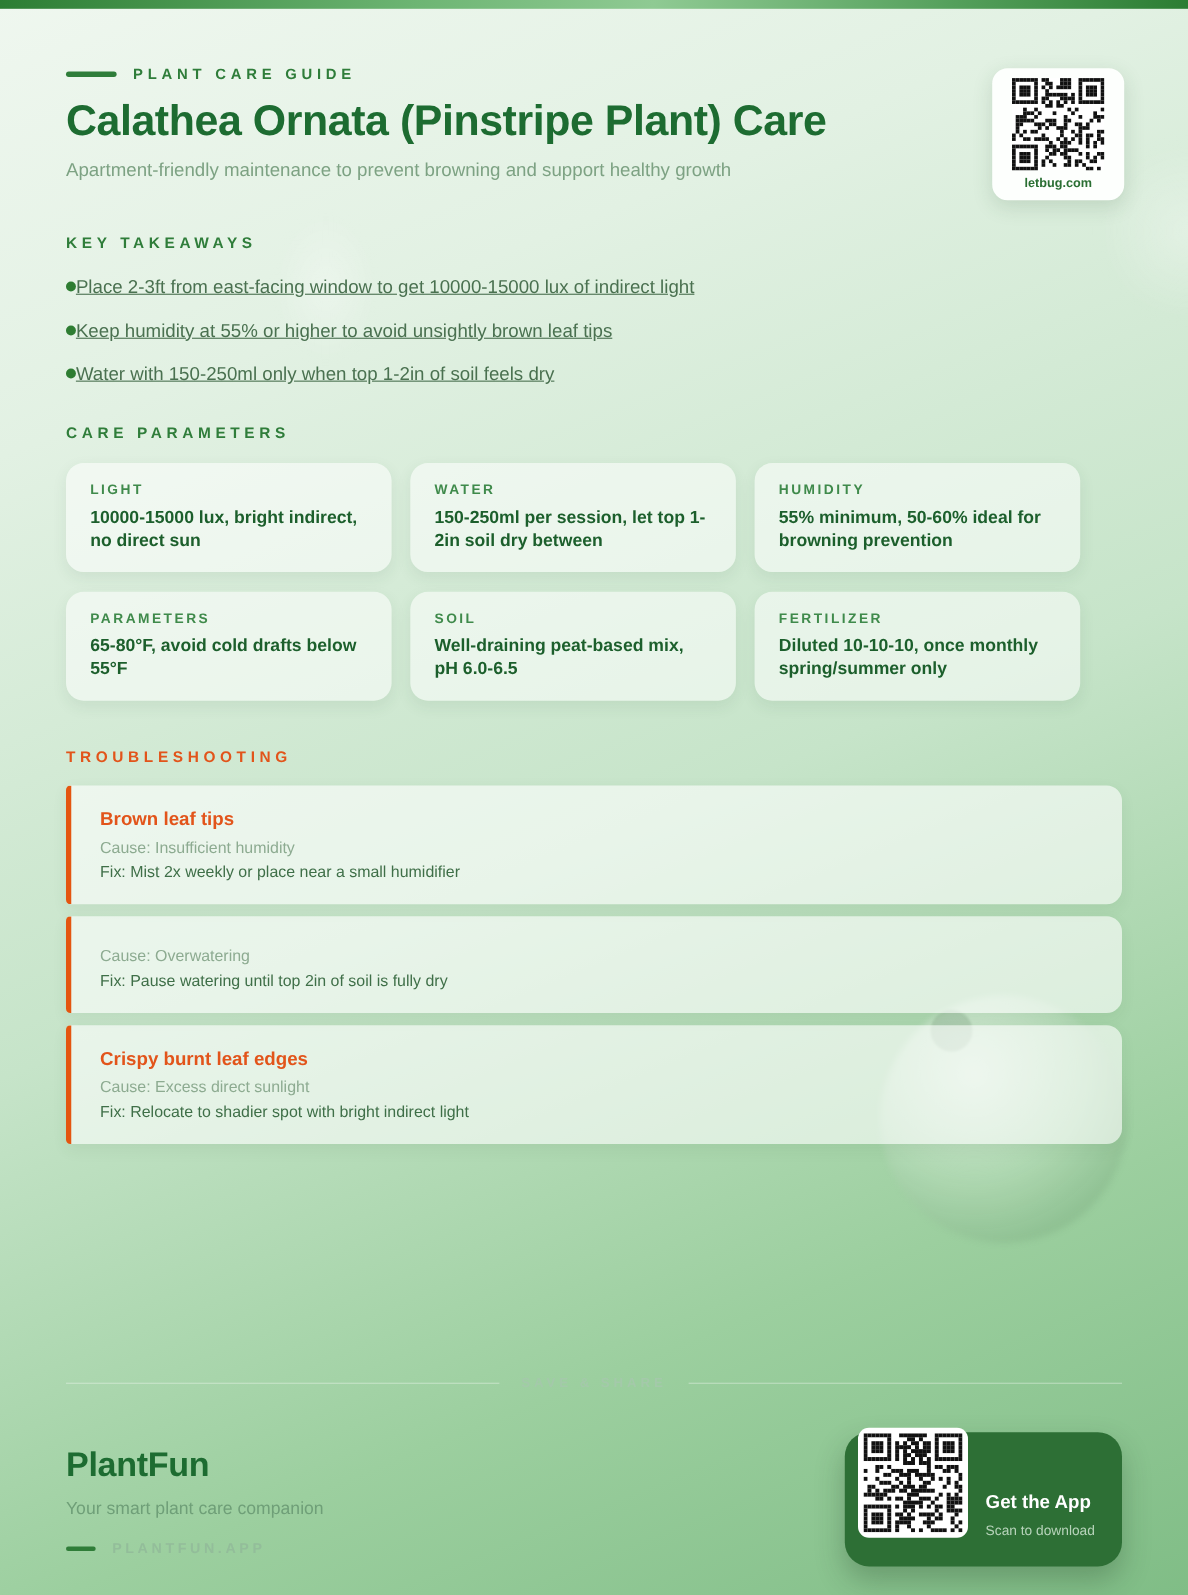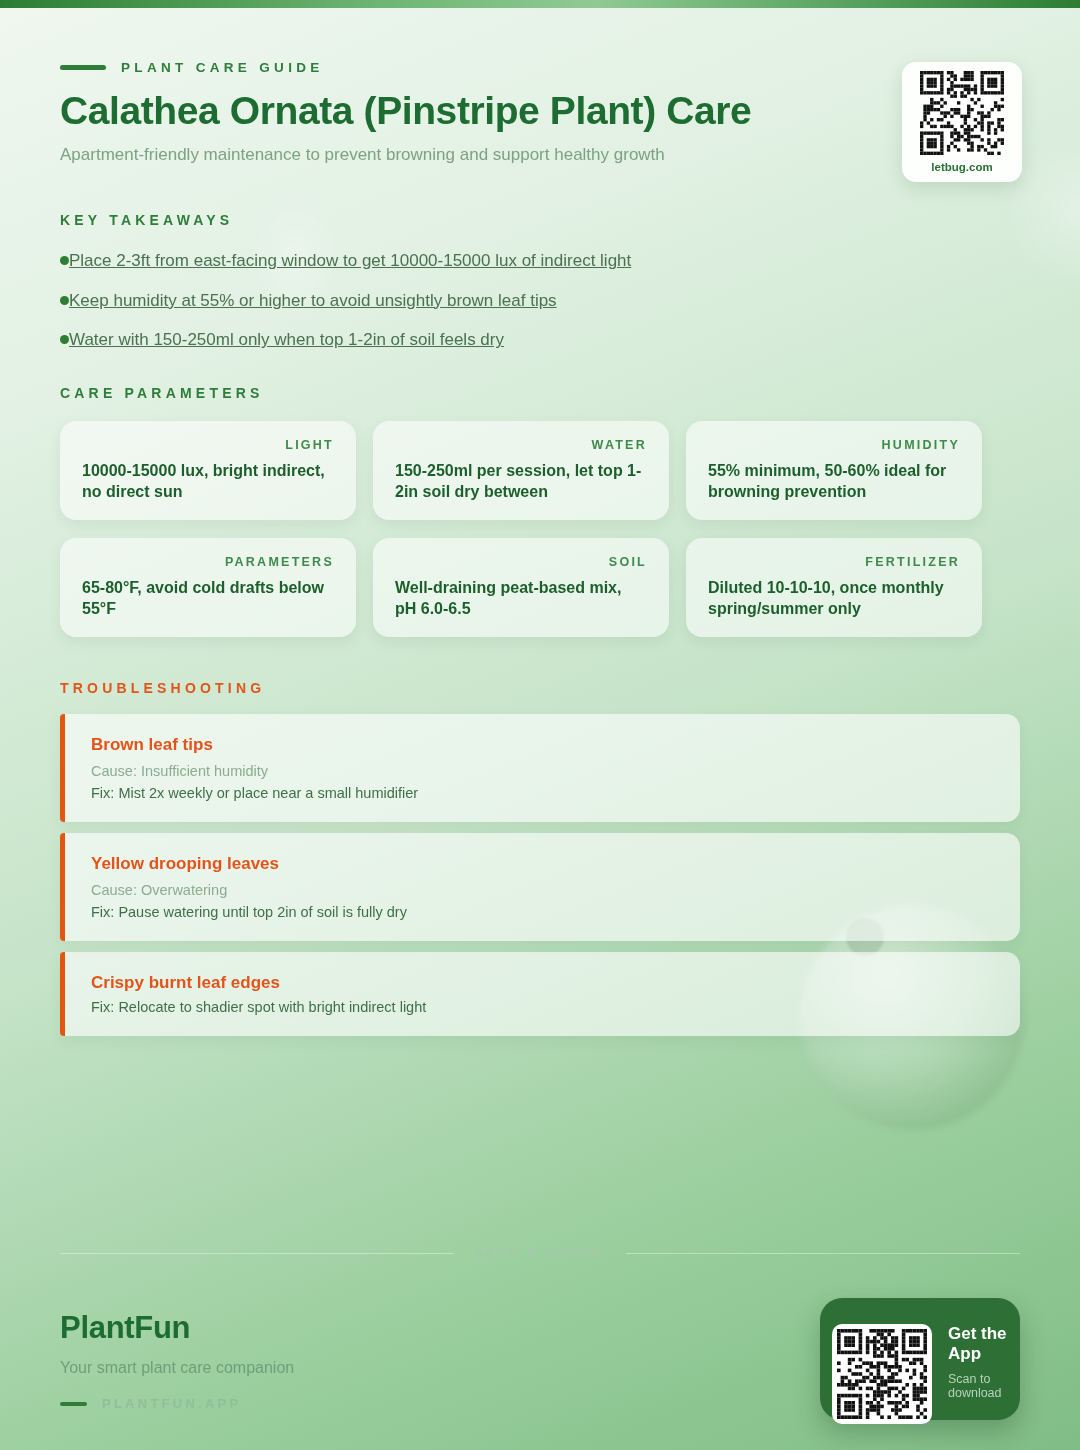--- a/index.html
+++ b/index.html
@@ -52,21 +52,21 @@
 
   .bullets{margin-top:24px;list-style:none;}
   .bullets li{display:flex;margin-bottom:21px;font-size:17px;color:#4a7150;line-height:1.1;text-decoration:underline;}
   .dot{flex:0 0 auto;width:9px;height:9px;border-radius:50%;background:#2e7d32;margin-top:4px;}
 
   .pgrid{margin-top:20px;width:922px;display:grid;grid-template-columns:repeat(3,1fr);column-gap:17px;row-gap:18px;}
   .pcard{
     background:rgba(255,255,255,.55);border-radius:16px;height:99px;
     padding:17px 22px;box-shadow:0 5px 14px rgba(40,80,45,.08);
   }
-  .pcard .plabel{font-size:12.5px;font-weight:bold;letter-spacing:.18em;color:#3f8a4b;text-align:right;}
+  .pcard .plabel{font-size:12.5px;font-weight:bold;letter-spacing:.18em;color:#3f8a4b;}
   .pcard .pval{margin-top:8px;font-size:16px;font-weight:bold;color:#1c5f2c;line-height:1.33;}
 
   .tlist{margin-top:18px;}
   .tcard{
     background:rgba(255,255,255,.60);
     border-left:5px solid #e4550f;border-radius:4px 14px 14px 4px;
     padding:21px 26px;margin-bottom:11px;
     box-shadow:0 5px 14px rgba(40,80,45,.07);
   }
   .tcard .ttitle{font-size:17px;font-weight:bold;color:var(--accent-orange,#e2541a);}
@@ -78,23 +78,23 @@
   .divider .dlabel{font-size:12px;font-weight:bold;letter-spacing:.3em;color:#a4c9aa;}
 
   .footer{position:relative;margin-top:50px;height:170px;}
   .brand{font-size:31px;font-weight:bold;color:var(--brand-dark,#1d6c31);letter-spacing:-.3px;}
   .tagline{margin-top:13px;font-size:16px;color:#6f9f78;}
   .brandline-row{margin-top:19px;display:flex;align-items:center;gap:15px;}
   .brandline{width:27px;height:4px;border-radius:2px;background:#2f7d38;}
   .site{font-size:13px;font-weight:bold;letter-spacing:.25em;color:#93bd9a;}
 
   .app-card{
-    position:absolute;right:0;top:-12px;width:200px;height:122px;
+    position:absolute;right:0;top:-12px;width:252px;height:122px;
     background:#2d6f35;border-radius:22px;padding:26px 12px;
-    display:flex;align-items:flex-start;gap:16px;
+    display:flex;align-items:flex-end;gap:16px;
     box-shadow:0 12px 26px rgba(25,55,30,.28);
   }
   .qr-box{background:#fff;border-radius:10px;padding:5px;flex:0 0 auto;}
   .qr-box svg{display:block;width:90px;height:90px;}
   .app-card-text .app-title{font-size:17px;font-weight:bold;color:#ffffff;}
   .app-card-text .app-sub{margin-top:8px;font-size:12.5px;color:#b7d3ba;}
 </style>
 </head>
 <body>
 
@@ -442,26 +442,26 @@
     </div>
 
     <div class="kicker orange trouble">TROUBLESHOOTING</div>
     <div class="tlist">
       <div class="tcard">
         <div class="ttitle">Brown leaf tips</div>
         <div class="tcause">Cause: Insufficient humidity</div>
         <div class="tfix">Fix: Mist 2x weekly or place near a small humidifier</div>
       </div>
       <div class="tcard">
-        <div class="ttitle">Yellow drooping leaves</div>
         <div class="tcause">Cause: Overwatering</div>
         <div class="tfix">Fix: Pause watering until top 2in of soil is fully dry</div>
       </div>
       <div class="tcard">
         <div class="ttitle">Crispy burnt leaf edges</div>
+        <div class="tcause">Cause: Excess direct sunlight</div>
         <div class="tfix">Fix: Relocate to shadier spot with bright indirect light</div>
       </div>
     </div>
 
     <div class="divider">
       <span class="dline"></span>
       <span class="dlabel">SAVE &amp; SHARE</span>
       <span class="dline"></span>
     </div>
 

